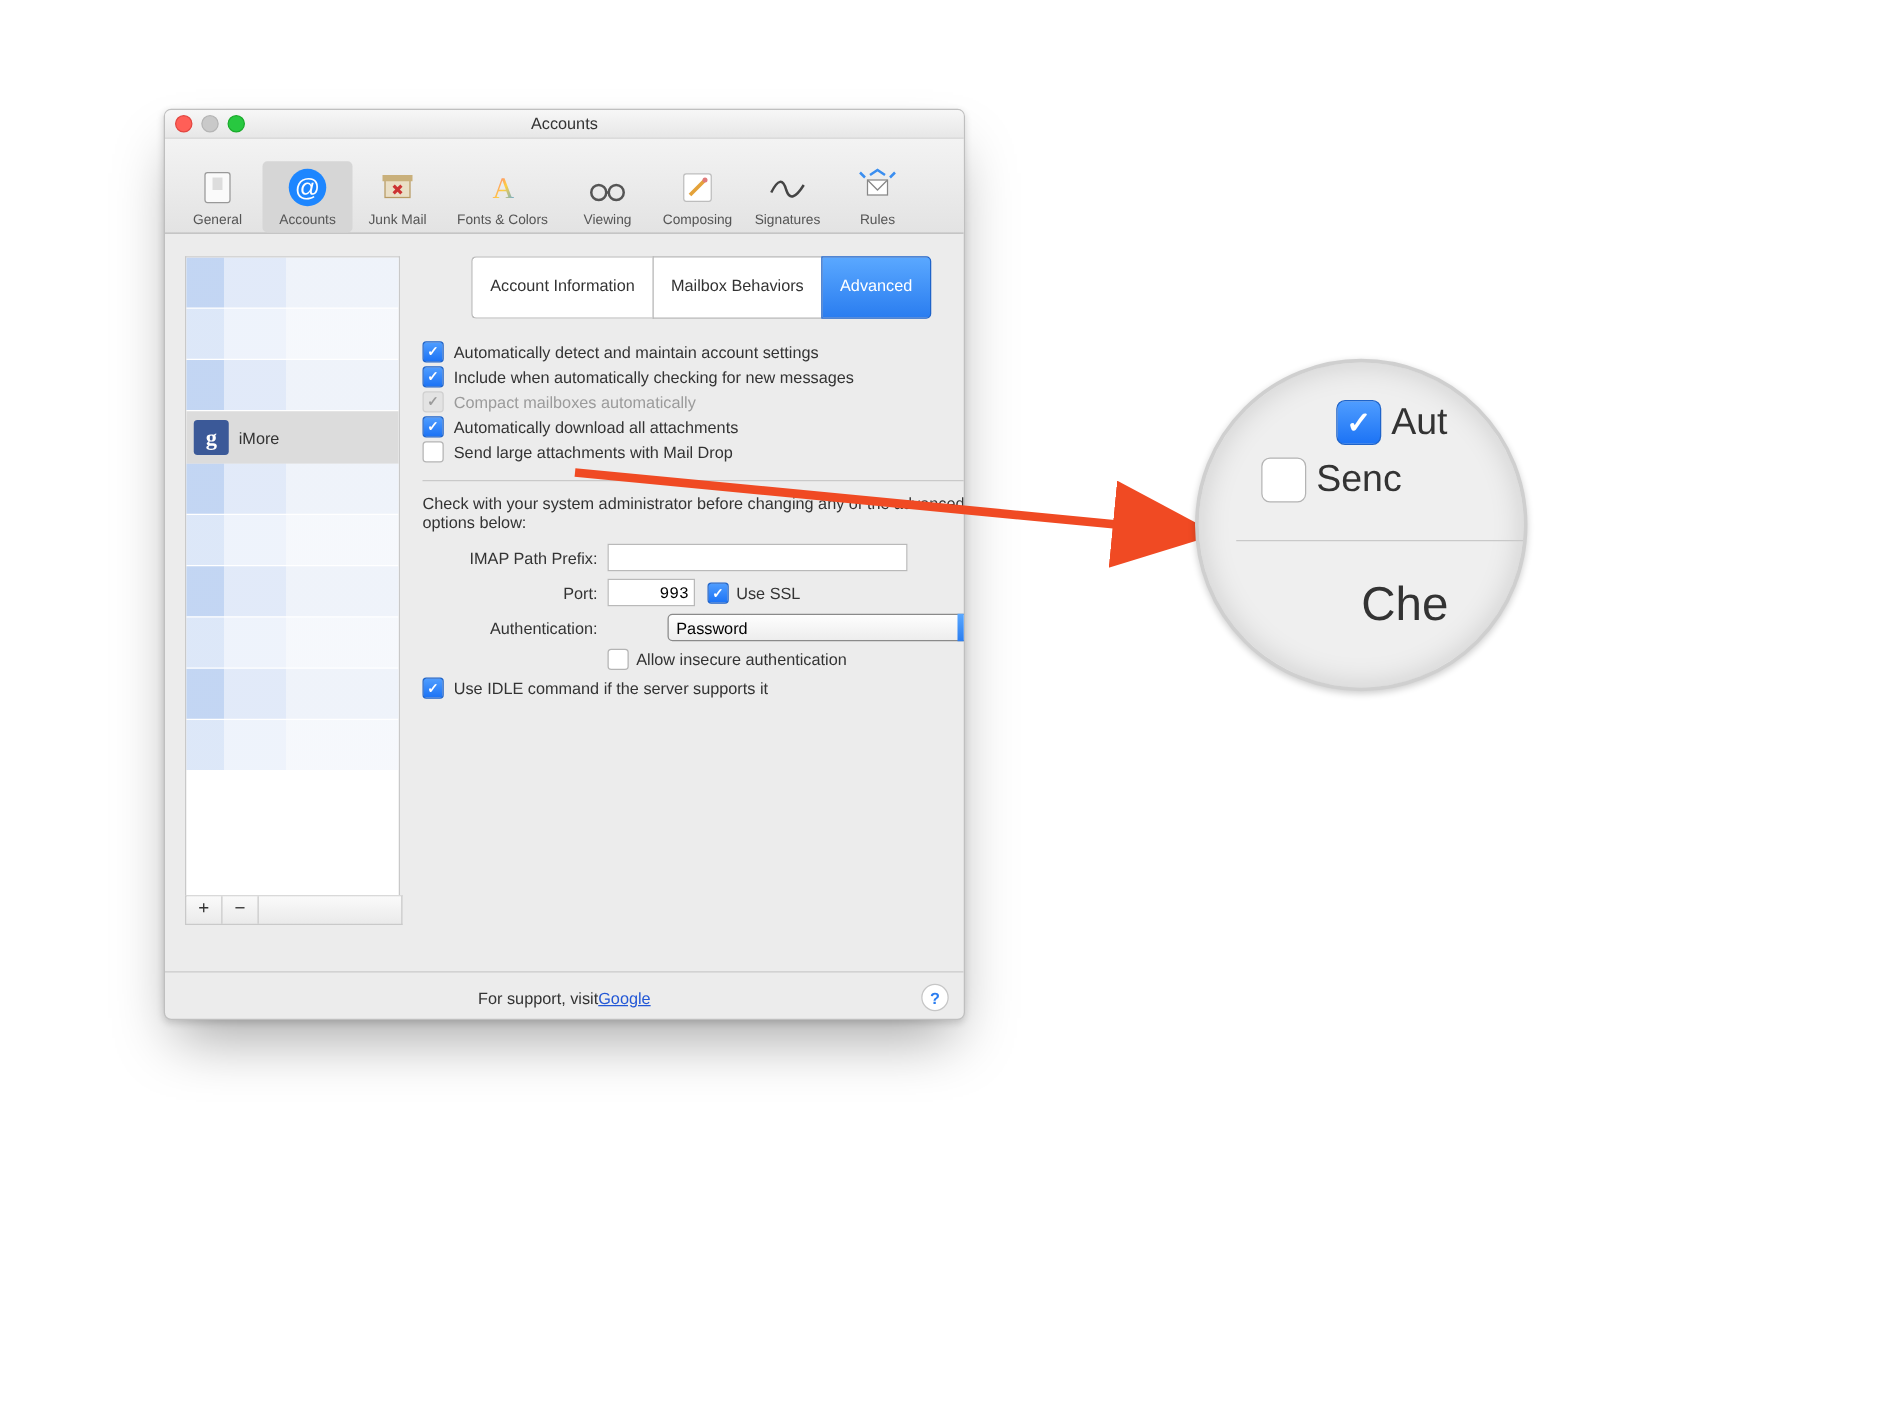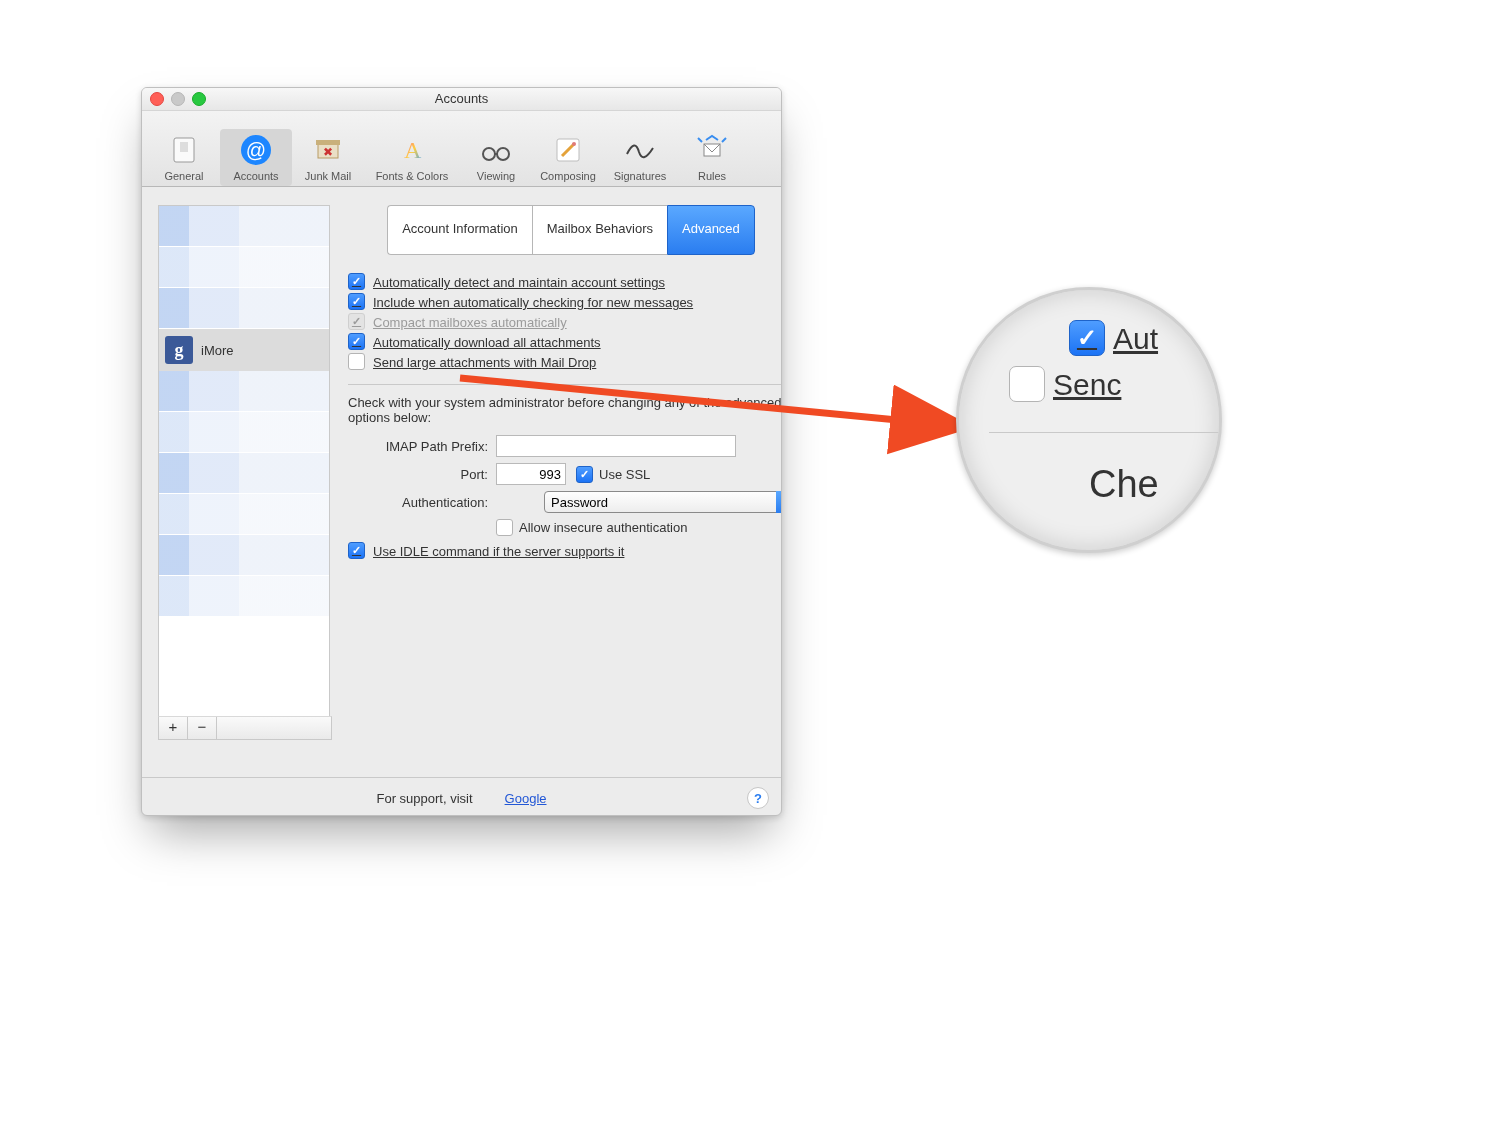--- a/index.html
+++ b/index.html
@@ -11,21 +11,21 @@
     font-family: -apple-system, "Helvetica Neue", Helvetica, Arial, sans-serif;
     font-size: 13px;
     color: #333;
     position: relative;
     overflow: hidden;
   }
 
   
   .window {
     position: absolute;
-    left: 141px;
+    left: 131px;
     top: 87px;
     width: 639px;
     height: 727px;
     background: #ececec;
     border: 1px solid #bfbfbf;
     border-radius: 6px;
     box-shadow: 0 25px 45px -10px rgba(0,0,0,.35),
                 0 2px 6px rgba(0,0,0,.15);
     overflow: hidden;
   }
@@ -158,23 +158,22 @@
   .subtabs .tab:first-child { border-radius:4px 0 0 4px; }
   .subtabs .tab:last-child  { border-radius:0 4px 4px 0; border-right:1px solid #b6b6b6; }
   .subtabs .tab.active {
     background: linear-gradient(#5aa8ff,#2a7df0);
     color:#fff;
     border-color:#1e63c9;
   }
 
   
   .chkrow {
-    display:flex; align-items:flex-end; gap:8px;
+    display:flex; align-items:center; gap:8px;
     margin: 3px 0;
-    text-decoration: underline;
   }
   .chkrow.disabled { color:#9b9b9b; }
   .chkbox {
     width:15px;height:15px;border-radius:3px;
     border:1px solid #b4b4b4;background:#fff;
     display:flex;align-items:center;justify-content:center;
     font-size:11px;color:#fff;
     flex-shrink:0;
   }
   .chkbox.checked {
@@ -221,21 +220,21 @@
   .selectwrap .arrow::after {content:"";border:4px solid transparent;border-top-color:#fff;}
 
   
   .footer {
     height: 40px;
     border-top: 1px solid #c9c9c9;
     display:flex;align-items:center;justify-content:center;
     font-size:13px;
     position:relative;
   }
-  .footer a { color:#2257d6; text-decoration:underline;padding-left:32px; }
+  .footer a { color:#2257d6; text-decoration:underline; }
   .helpdot {
     position:absolute; right:12px;
     width:20px;height:20px;border-radius:50%;
     background:#fff;border:1px solid #c6c6c6;
     display:flex;align-items:center;justify-content:center;
     color:#2a7df0;font-weight:bold;font-size:13px;
   }
 
   
   .lens {
@@ -426,21 +425,21 @@
 
       <div style="margin-bottom:10px">Check with your system administrator before changing any of the advanced options below:</div>
 
       <div class="formrow">
         <label>IMAP Path Prefix:</label>
         <input type="text" style="width: 230px;" value="">
       </div>
 
       <div class="formrow">
         <label>Port:</label>
-        <input type="text" style="width: 60px; text-align: right;" value="993">
+        <input type="text" style="width: 60px; text-align: right; font-family: Liberation Mono, monospace;" value="993">
         <span style="width:10px"></span>
         <span class="chkbox checked"></span>
         <span style="width:6px"></span>
         <span>Use SSL</span>
       </div>
 
       <div class="formrow">
         <label>Authentication:</label>
         <span class="selectwrap">
           <select style="width:250px">

